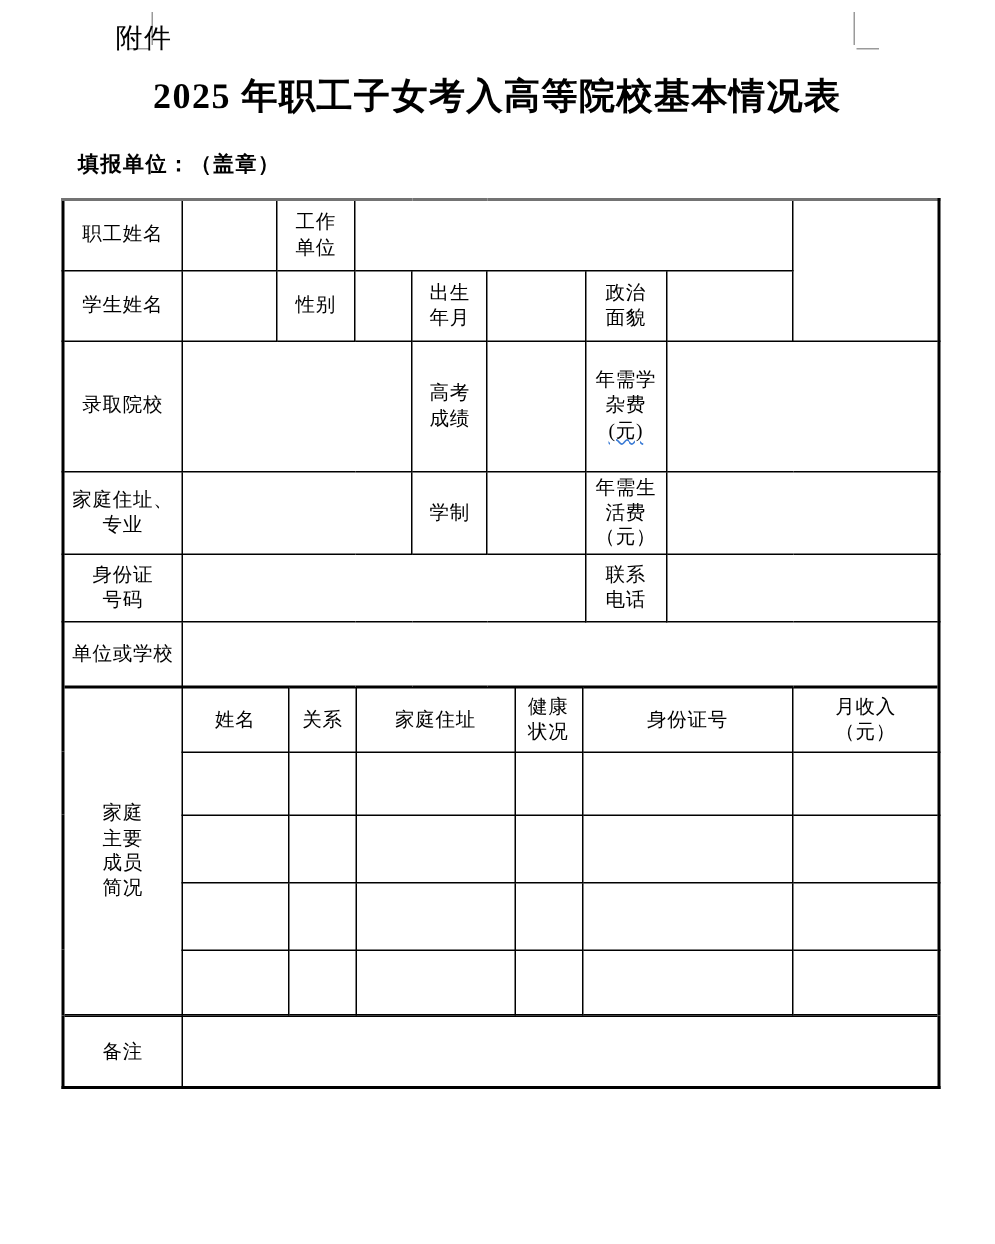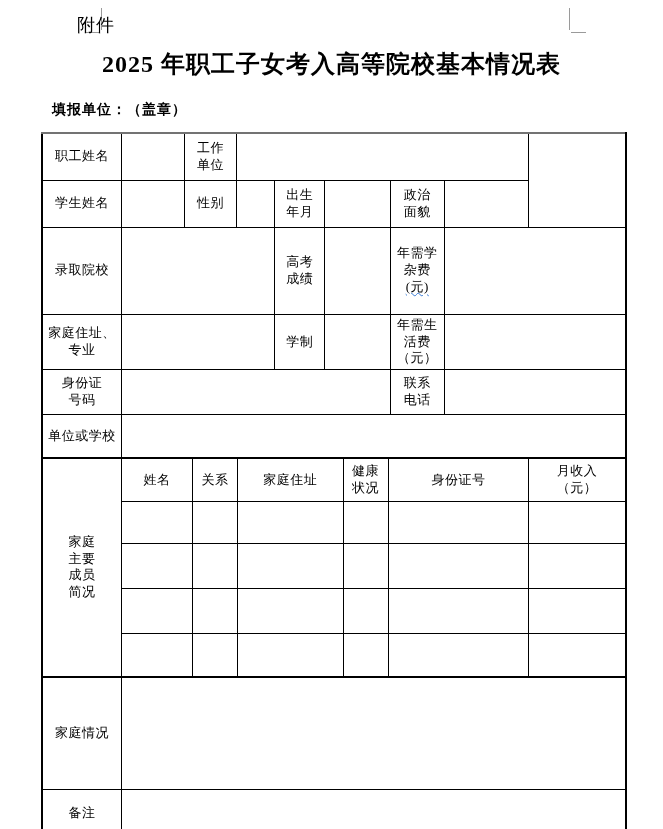--- a/index.html
+++ b/index.html
@@ -243,26 +243,20 @@
       </tr>
     </tbody>
       </table>
 
     <table class="form-table last">
       <colgroup>
         <col style="width:79px">
           <col style="width:503px">
       </colgroup>
       <tbody>
-          <tr style="height:112px">
-        <td>
-              <div class="lbl">家庭情况</div>
-            </td>
-        <td></td>
-      </tr>
       <tr style="height:48px">
         <td>
               <div class="lbl">备注</div>
             </td>
         <td></td>
       </tr>
     </tbody>
       </table>
 
   </div>

